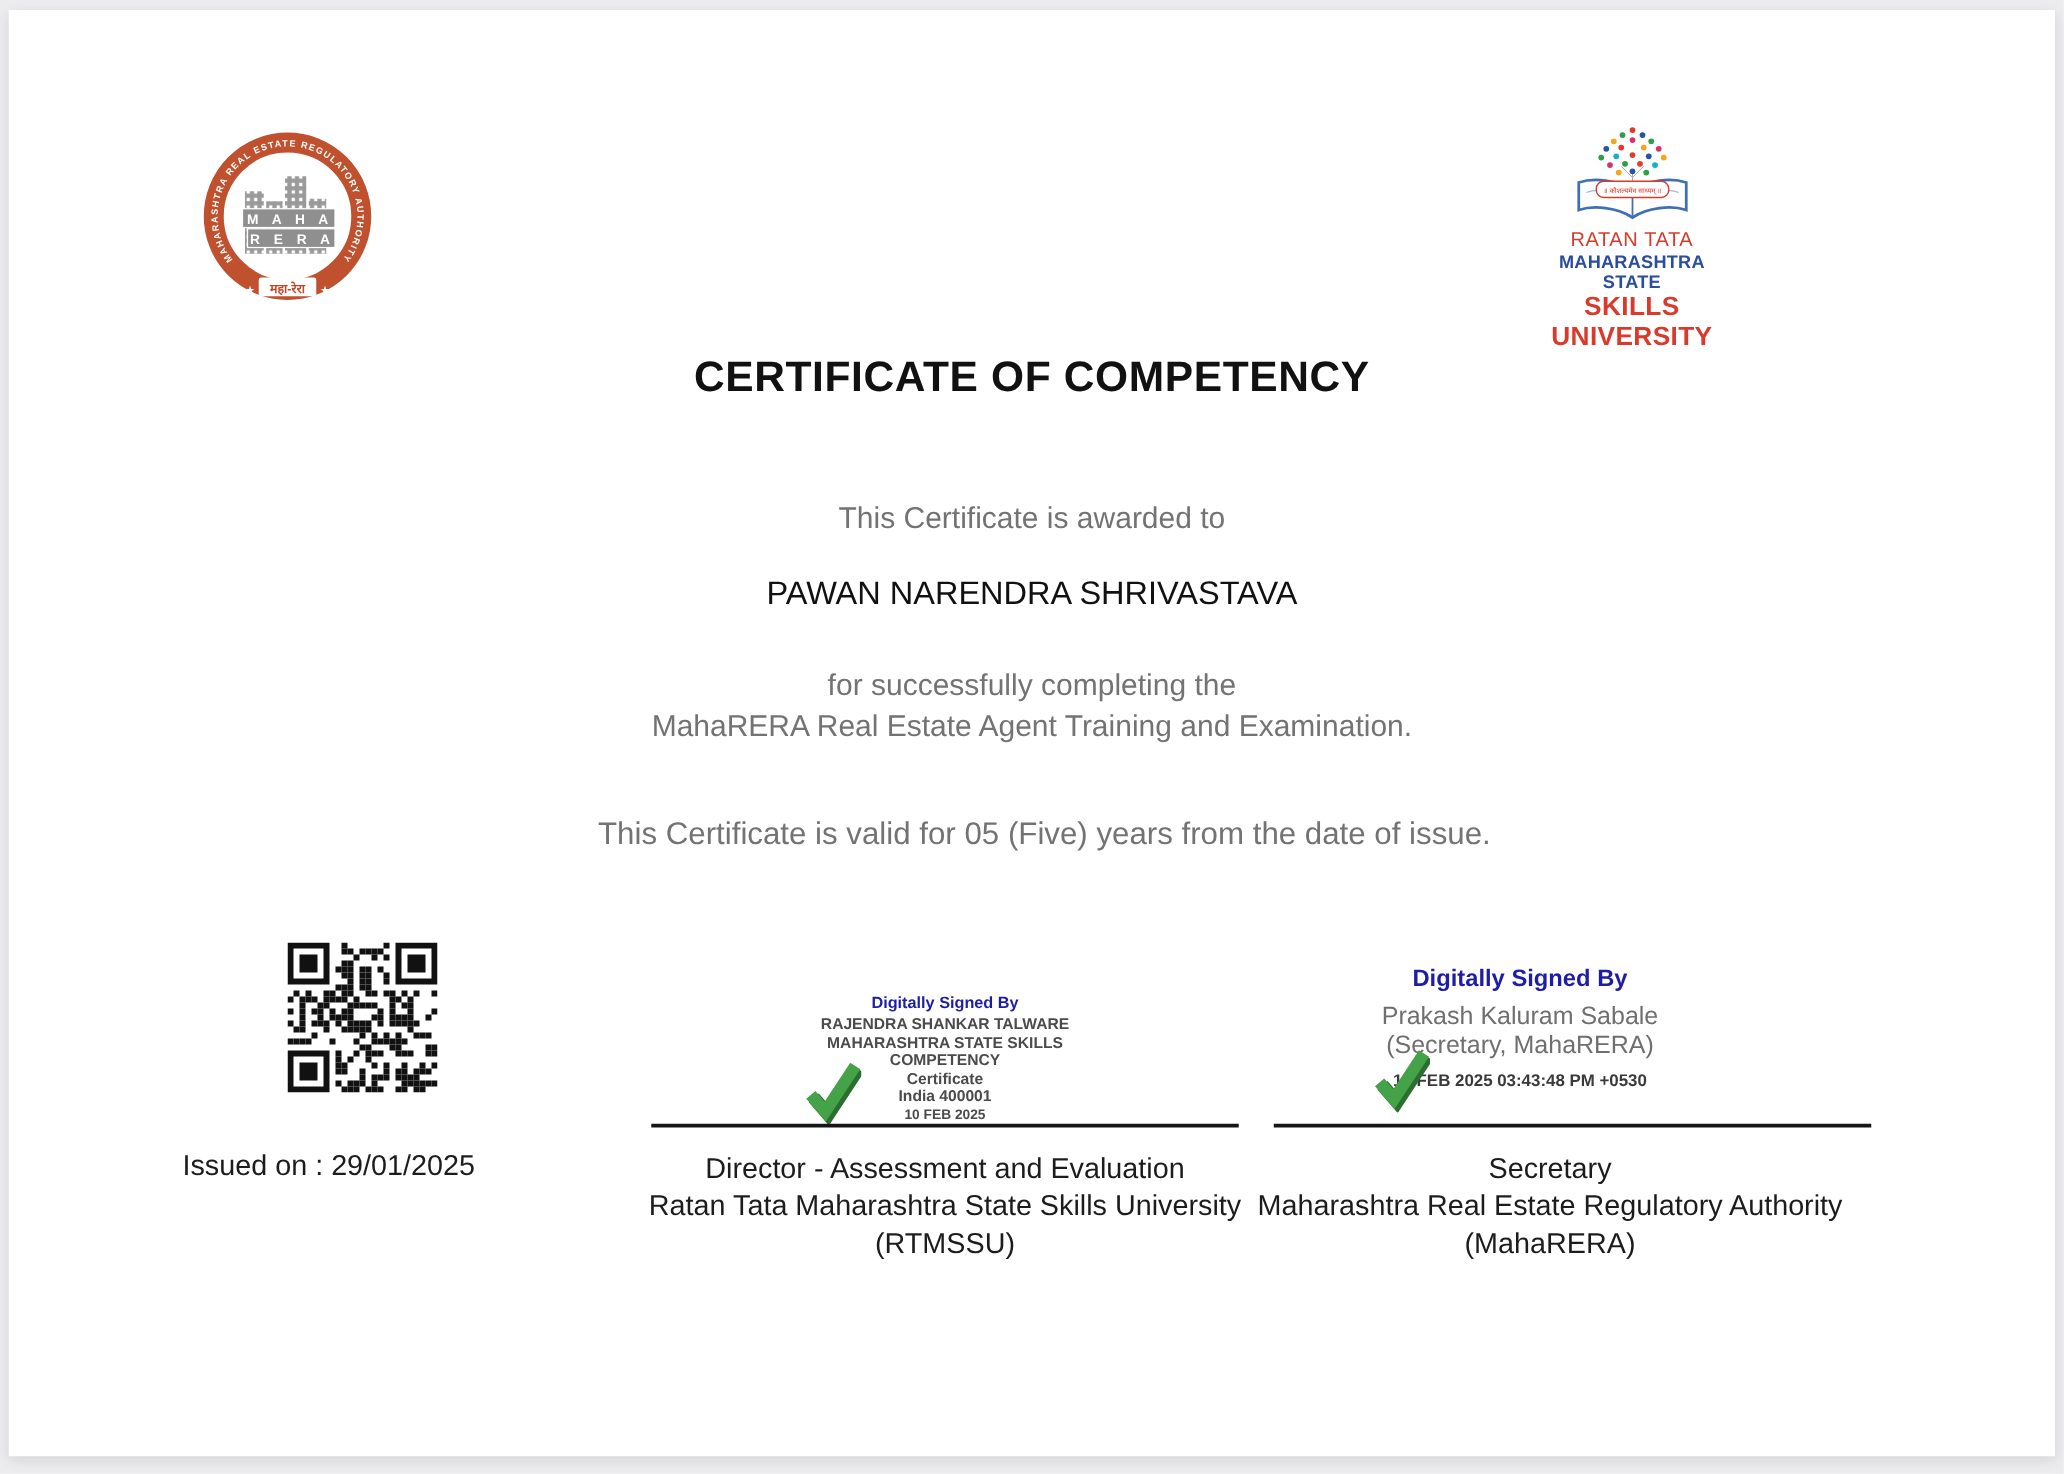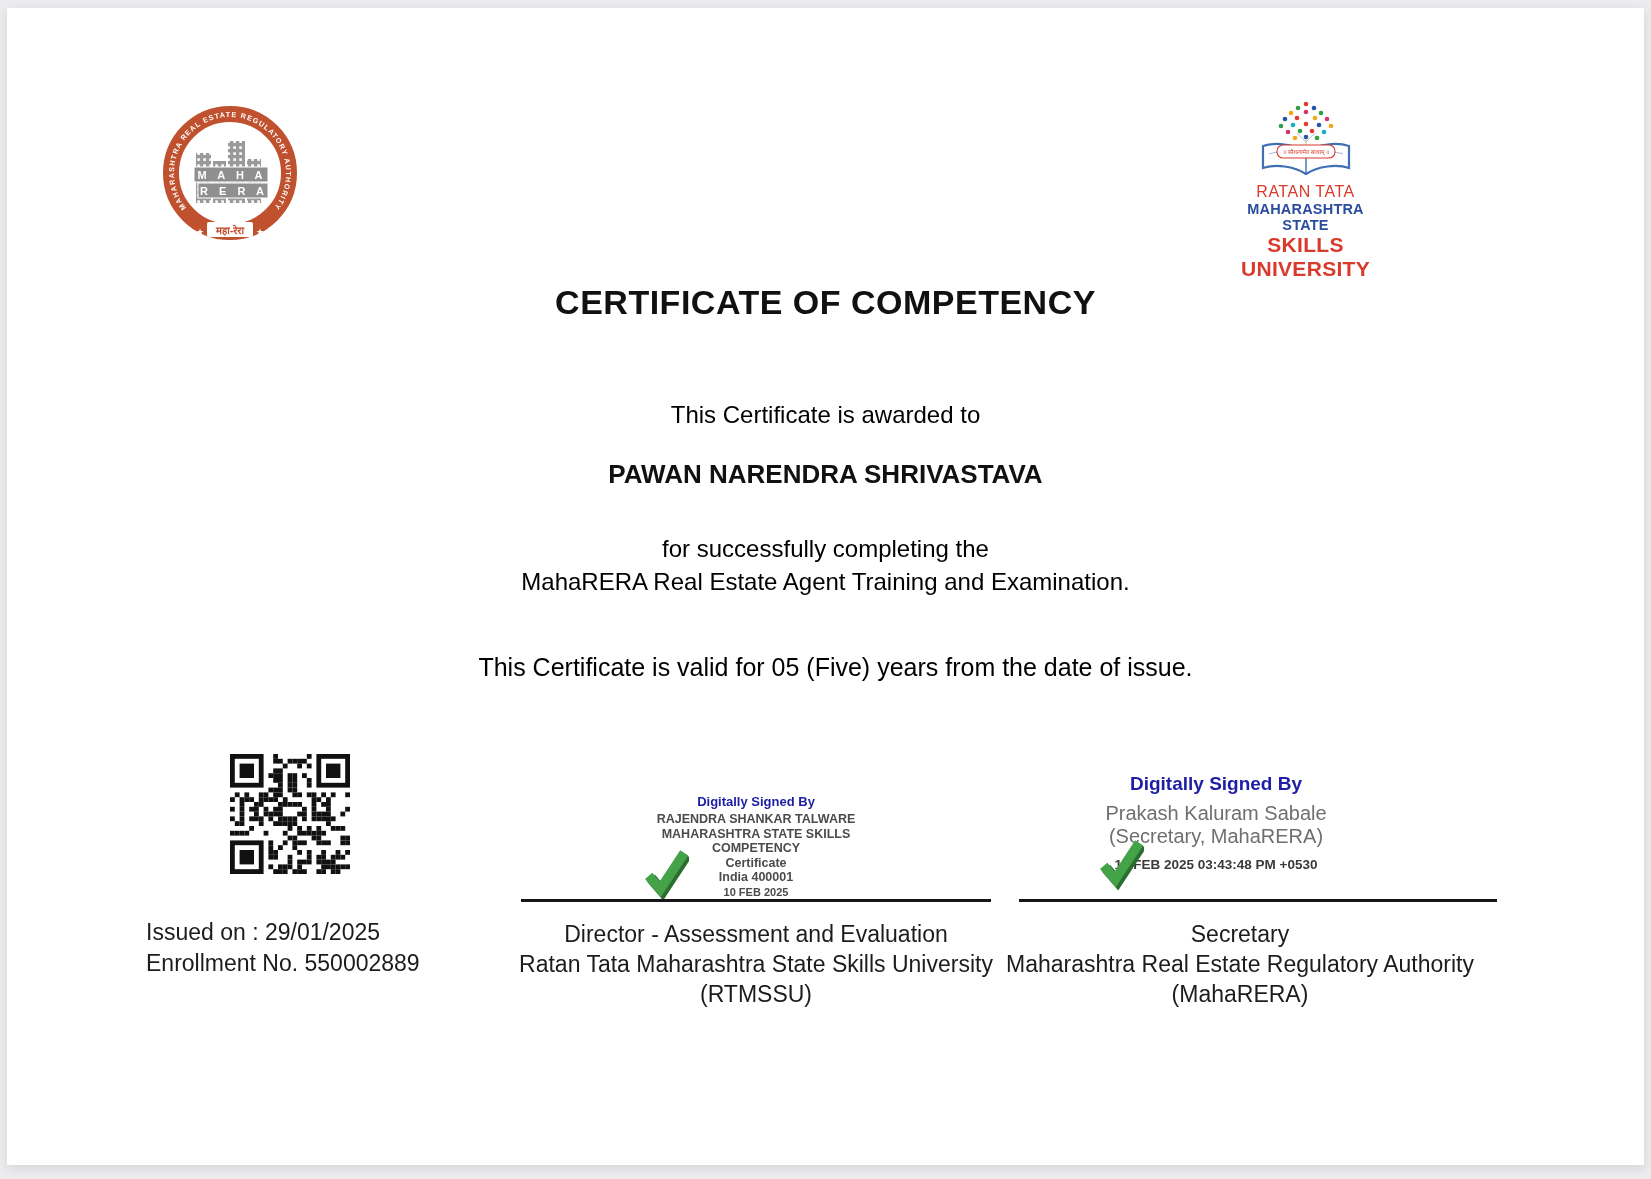--- a/index.html
+++ b/index.html
@@ -9,25 +9,25 @@
     font-family:"Liberation Sans", sans-serif;
     position:relative;overflow:hidden;
   }
   .page{
     position:absolute;left:7px;top:8px;right:7px;bottom:14px;
     background:#ffffff;
     box-shadow:0 3px 10px rgba(0,0,0,0.10);
   }
   .content{position:absolute;inset:0;}
   .abs{position:absolute;}
-  .center-text{left:0;right:0;text-align:center;color:#000000;}
+  .center-text{left:0;right:0;text-align:center;color:#737373;}
 
   .title{top:283px;font-size:34px;font-weight:bold;letter-spacing:0.5px;color:#111;}
   .awarded{top:401px;font-size:24px;}
-  .recipient{top:459px;font-size:26px;font-weight:bold;color:#111;}
+  .recipient{top:459px;font-size:26px;font-weight:normal;color:#111;}
   .completion{top:532px;font-size:24px;line-height:33px;}
   .validity{top:653px;font-size:25px;padding-left:20px;}
 
   .qr{left:230px;top:754px;width:120px;height:120px;}
   .issueblock{left:146px;top:917px;font-size:23px;line-height:31px;color:#1c1c1c;}
 
   .sig-mid{left:556px;top:794px;width:400px;text-align:center;}
   .sig-mid .dsb{font-size:13px;font-weight:bold;color:#1d1da5;margin-bottom:3px;}
   .sig-mid .line{font-size:12.5px;line-height:14.5px;font-weight:bold;color:#4b4b4b;}
   .sig-mid .date{font-size:11px;line-height:14px;font-weight:bold;color:#4b4b4b;}
@@ -355,21 +355,20 @@
         <rect x="91.2" y="4.8" width="24" height="24" fill="#fff"></rect>
         <rect x="96" y="9.6" width="14.399999999999999" height="14.399999999999999" fill="#111"></rect>
         <rect x="0" y="86.39999999999999" width="33.6" height="33.6" fill="#111"></rect>
         <rect x="4.8" y="91.2" width="24" height="24" fill="#fff"></rect>
         <rect x="9.6" y="96" width="14.399999999999999" height="14.399999999999999" fill="#111"></rect>
       </svg>
   </div>
 
   <div class="abs issueblock">
     <div>Issued on : 29/01/2025</div>
-    <div>Enrollment No. 550002889</div>
   </div>
 
   <div class="abs sig-mid">
     <div class="dsb">Digitally Signed By</div>
     <div class="line">RAJENDRA SHANKAR TALWARE</div>
     <div class="line">MAHARASHTRA STATE SKILLS</div>
     <div class="line">COMPETENCY</div>
     <div class="line">Certificate</div>
     <div class="line">India 400001</div>
     <div class="date">10 FEB 2025</div>

